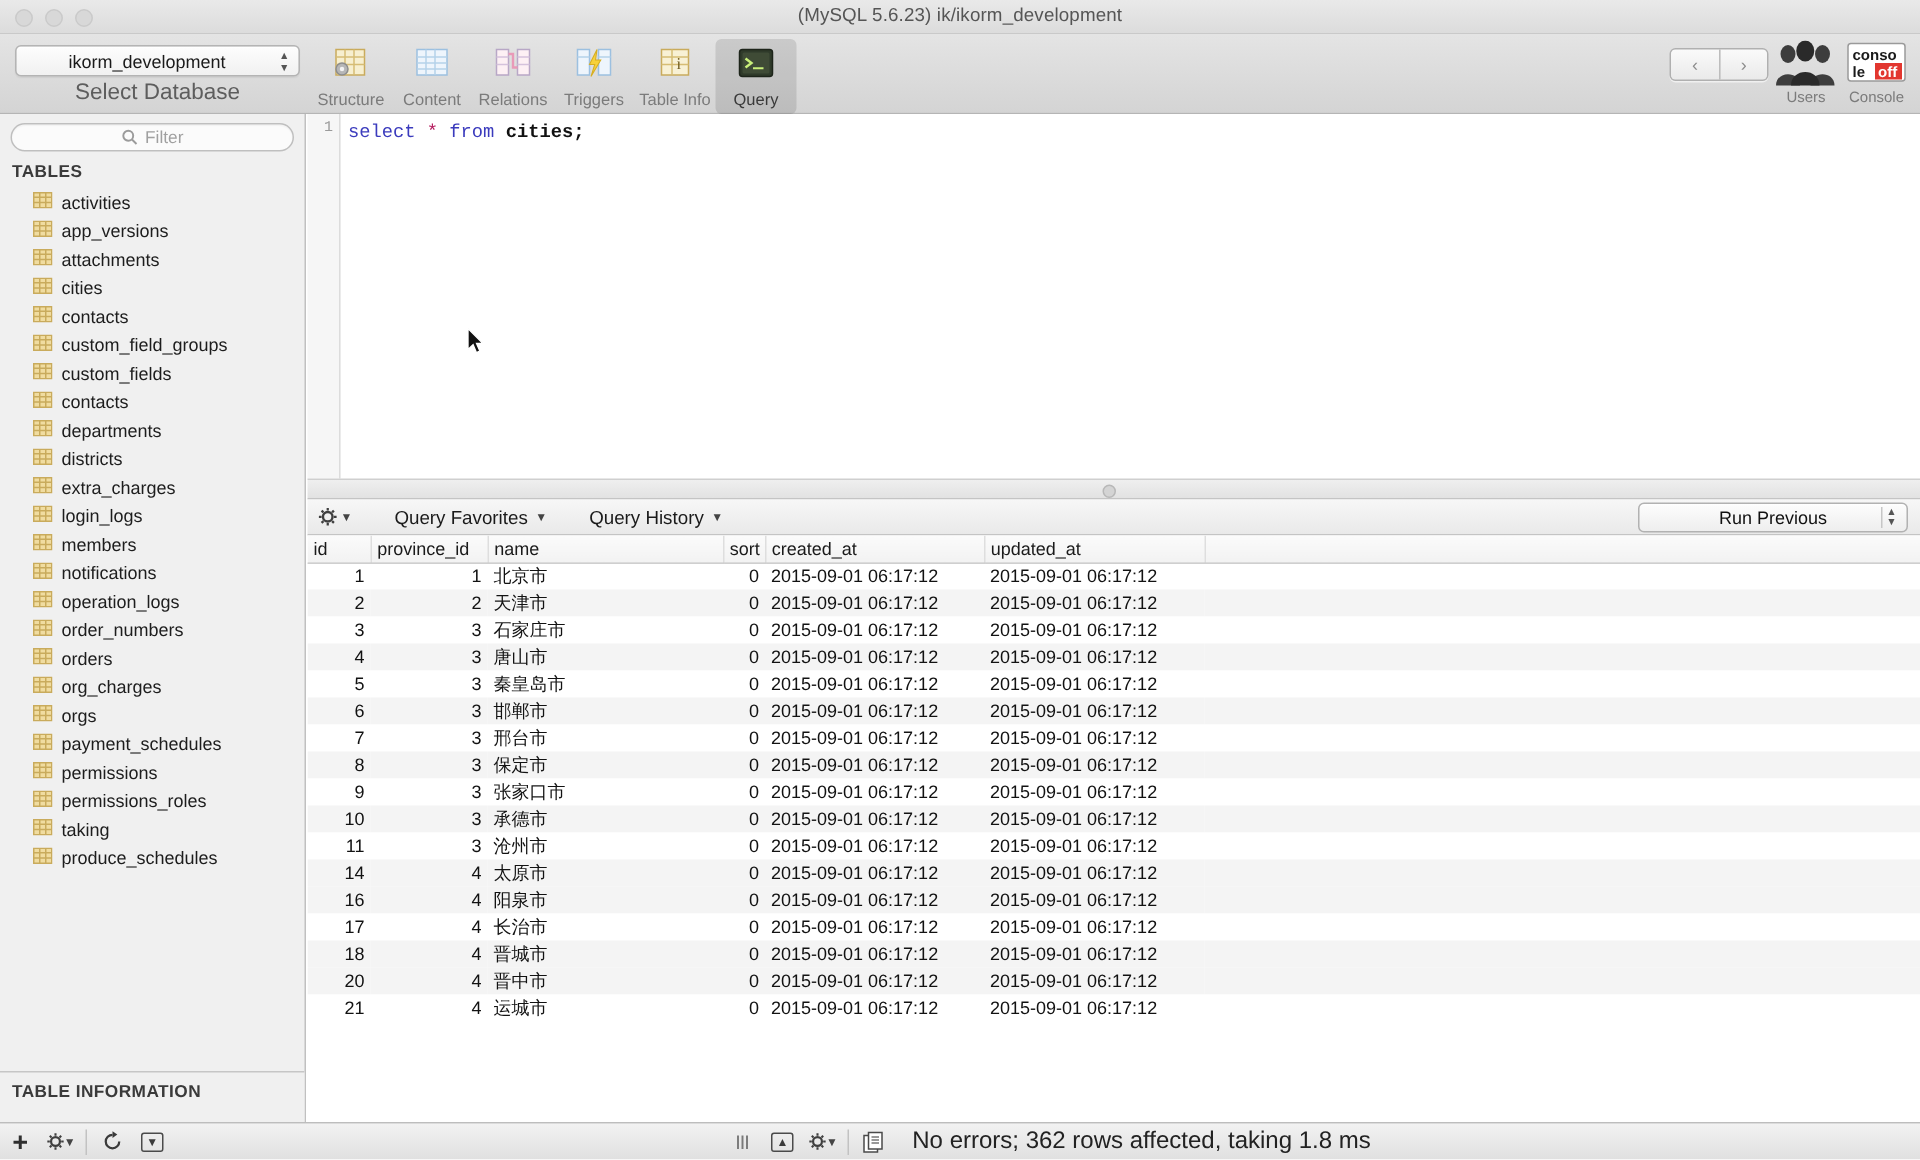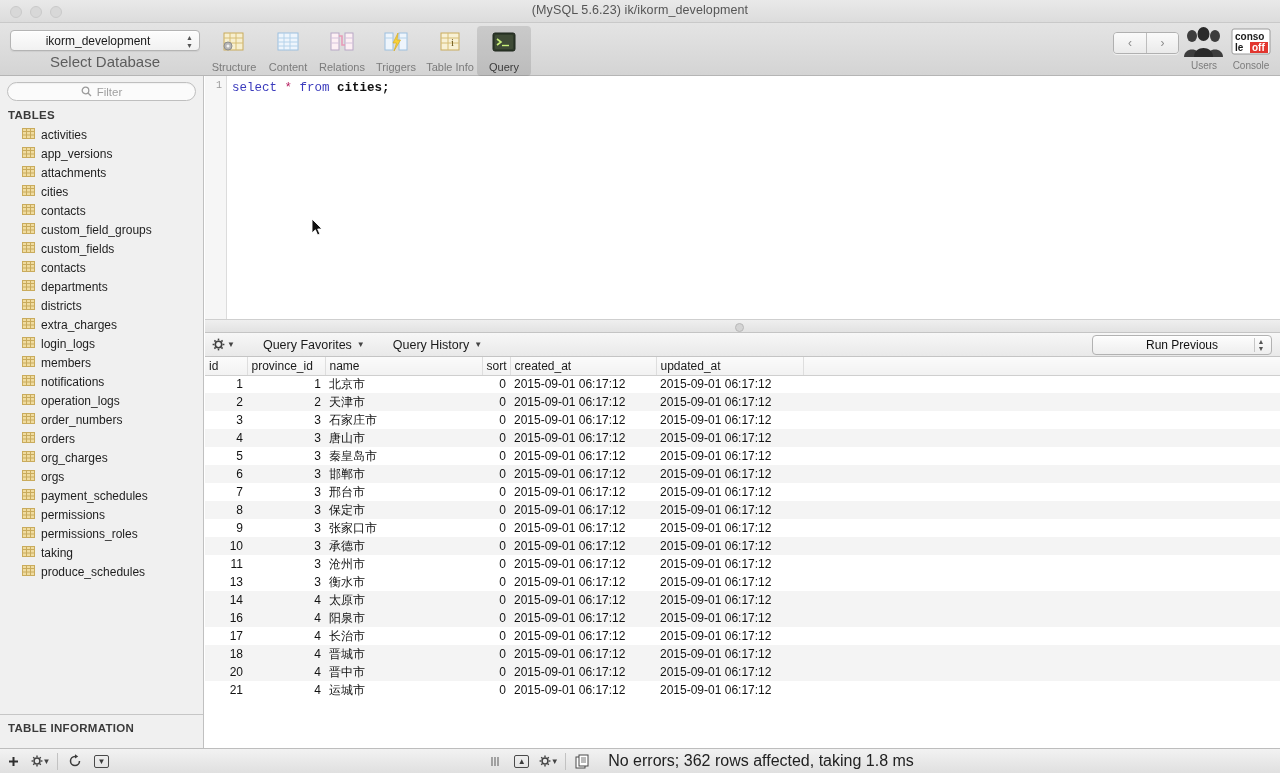--- a/index.html
+++ b/index.html
@@ -756,29 +756,20 @@
           </tr>
           <tr class="odd">
             <td class="num">11</td>
             <td class="num">3</td>
             <td>沧州市</td>
             <td class="num">0</td>
             <td>2015-09-01 06:17:12</td>
             <td>2015-09-01 06:17:12</td>
             <td></td>
           </tr>
-          <tr class="odd">
-            <td class="num">13</td>
-            <td class="num">3</td>
-            <td>衡水市</td>
-            <td class="num">0</td>
-            <td>2015-09-01 06:17:12</td>
-            <td>2015-09-01 06:17:12</td>
-            <td></td>
-          </tr>
           <tr class="even">
             <td class="num">14</td>
             <td class="num">4</td>
             <td>太原市</td>
             <td class="num">0</td>
             <td>2015-09-01 06:17:12</td>
             <td>2015-09-01 06:17:12</td>
             <td></td>
           </tr>
           <tr class="even">

